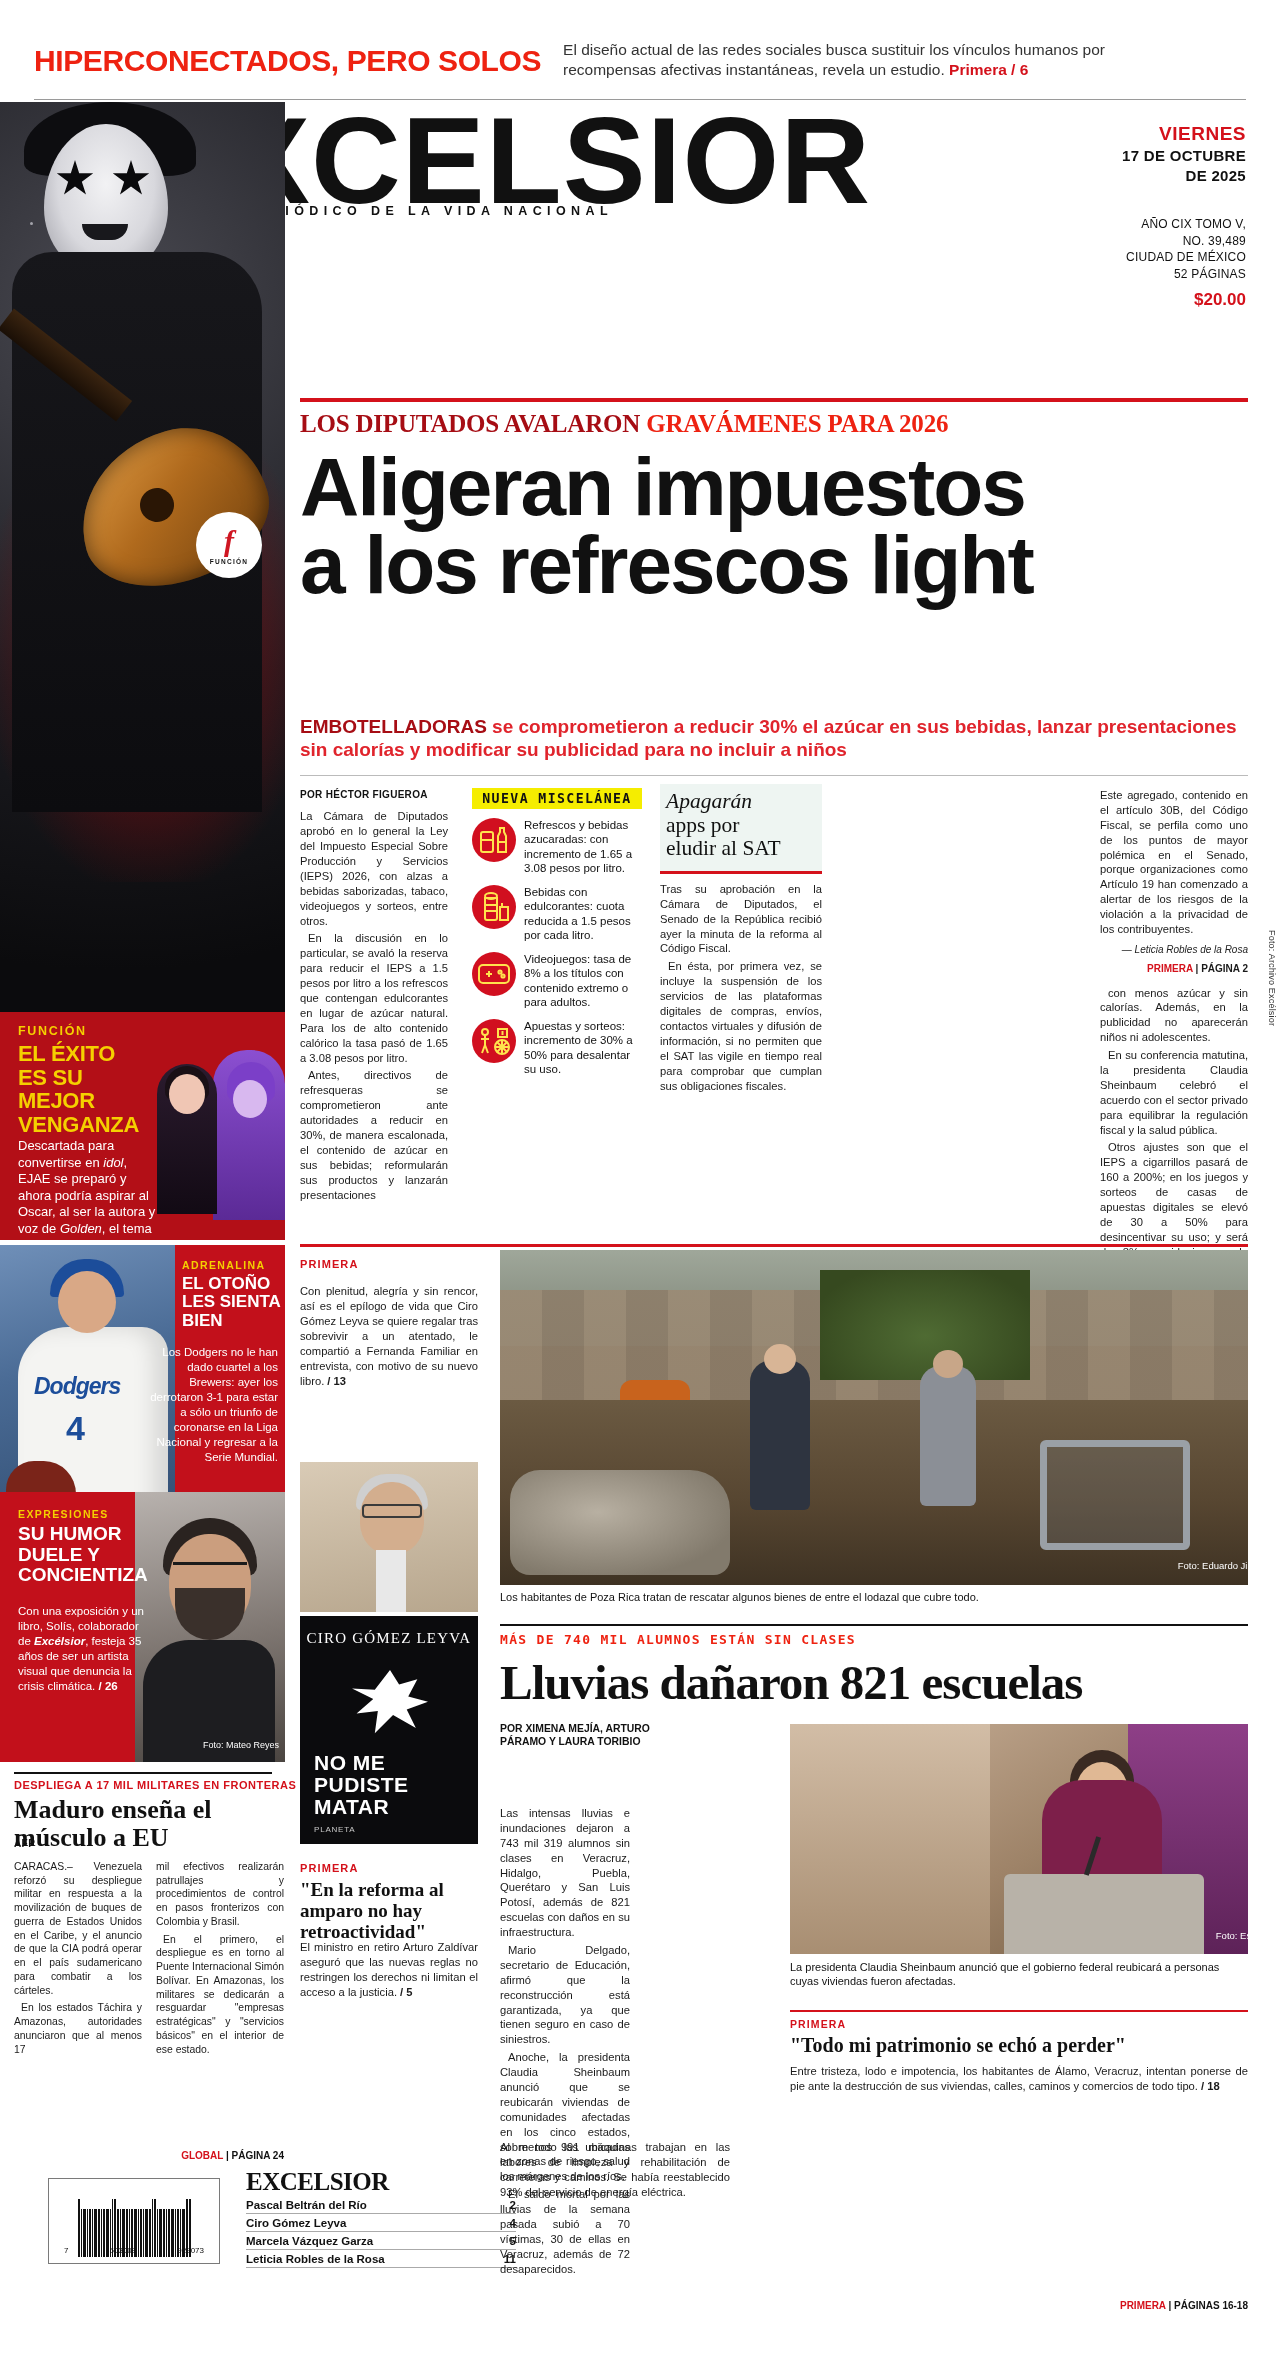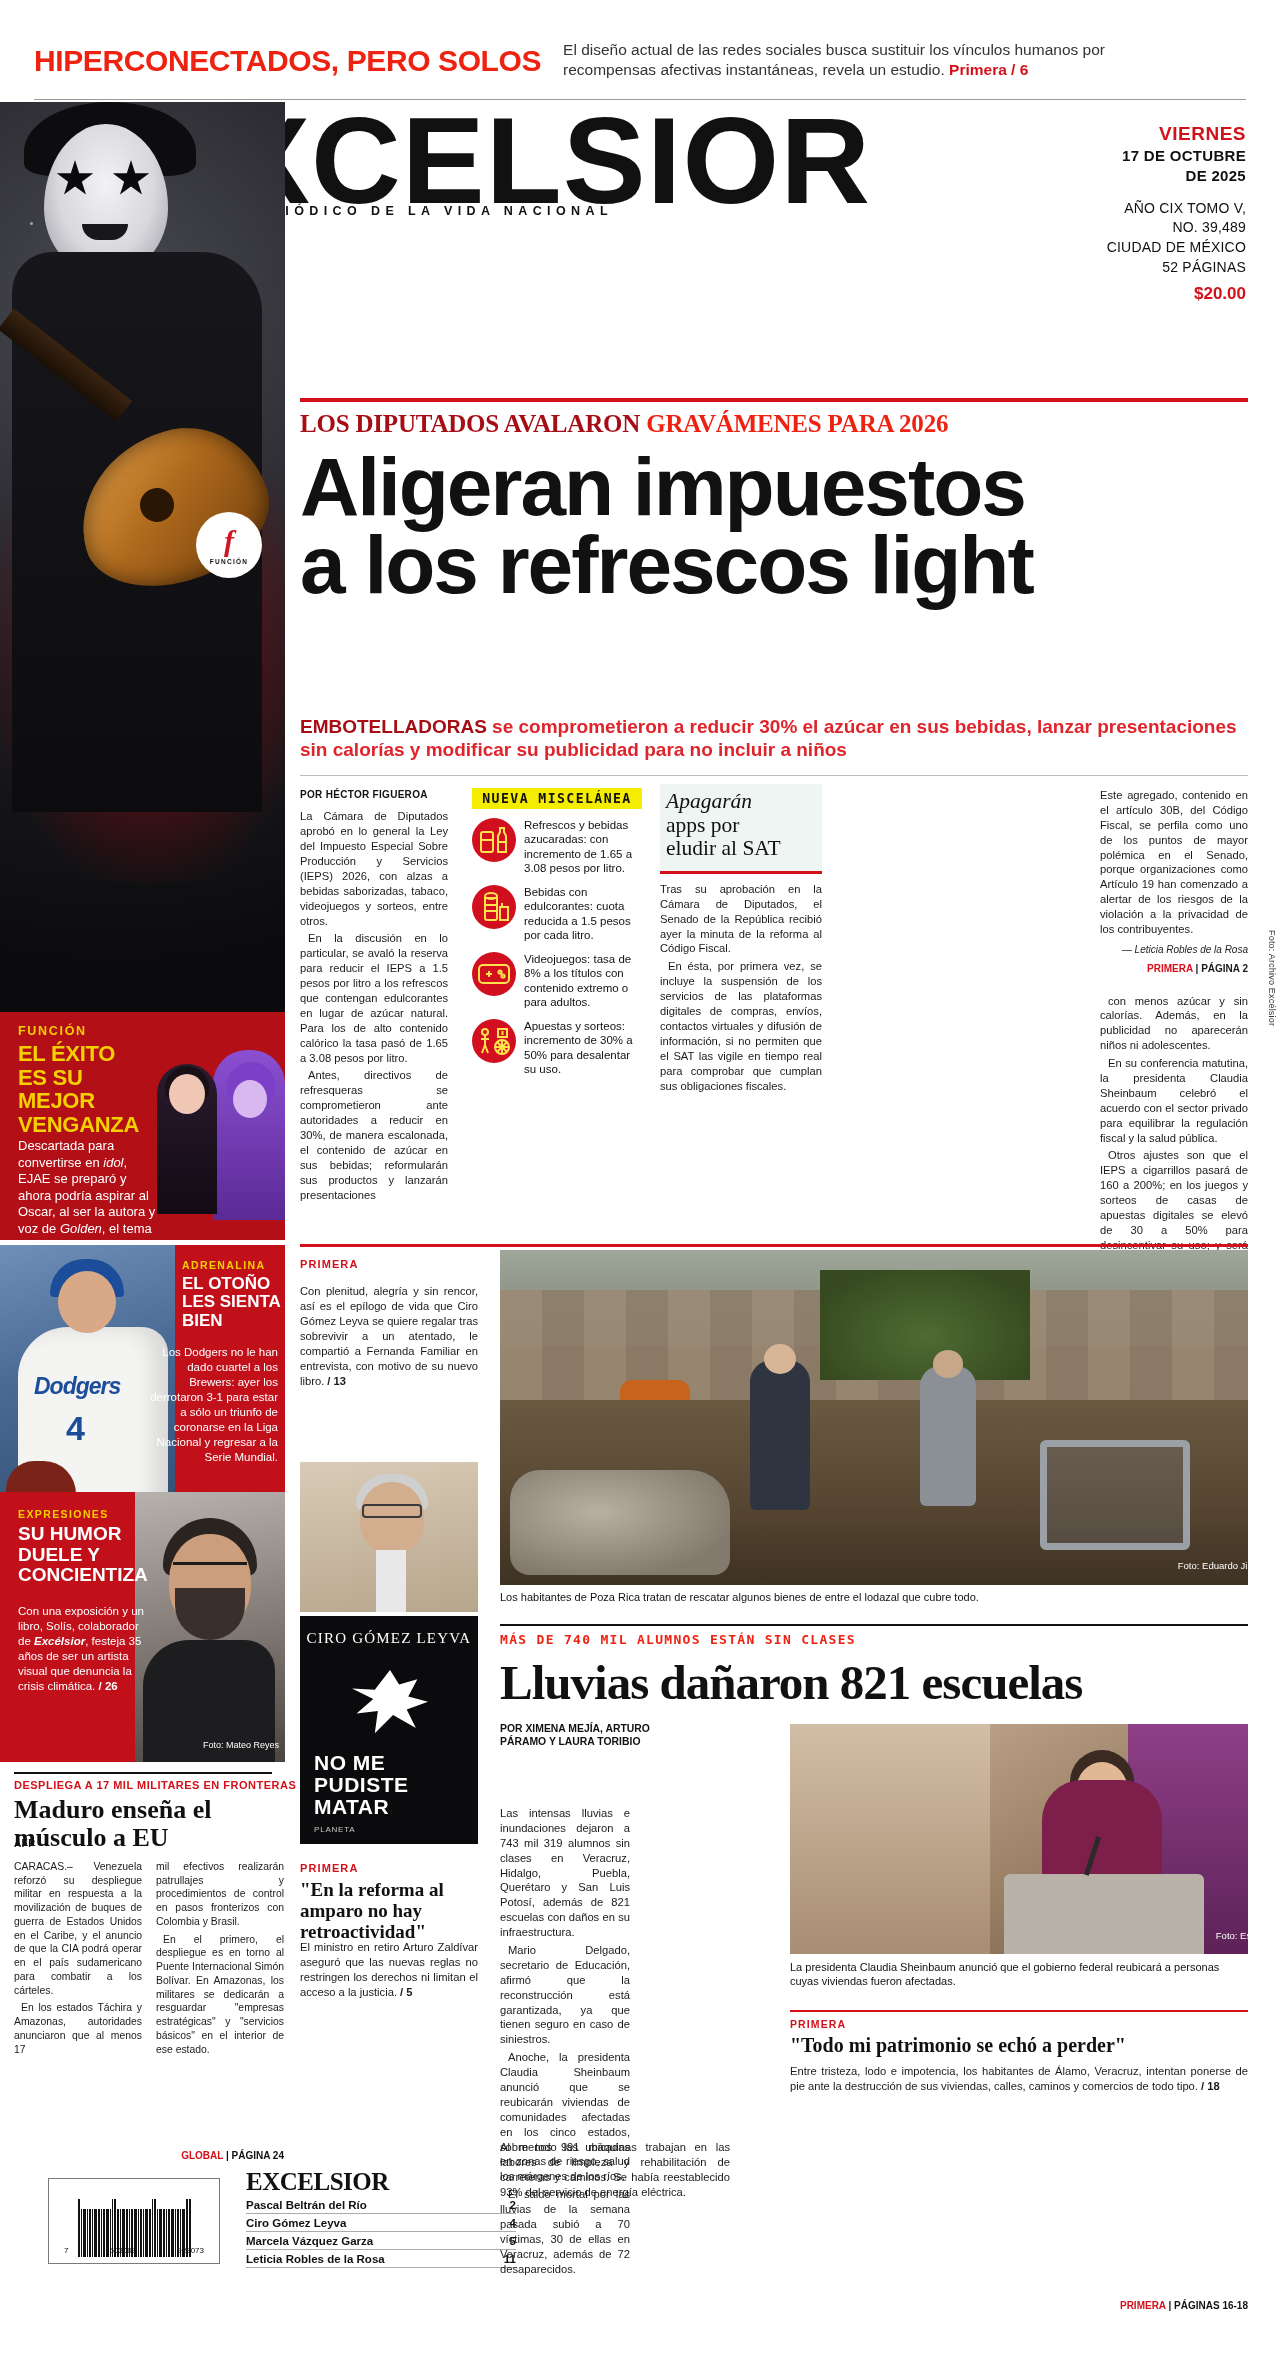--- a/index.html
+++ b/index.html
@@ -42,21 +42,21 @@
   .logo-sub {
     position: absolute; left: 208px; top: 102px;
     font-size: 12.5px; letter-spacing: 5.4px; font-weight: bold; color: #111;
   }
   .date-block {
     position: absolute; right: 34px; top: 20px; width: 150px;
     text-align: right; line-height: 1.22;
   }
   .date-day { color: #d4111b; font-weight: bold; font-size: 19px; letter-spacing: 0.5px; }
   .date-full { font-weight: bold; font-size: 15px; color: #111; margin-top: 2px; letter-spacing: 0.3px;}
-  .date-meta { font-size: 14px; color: #111; margin-top: 13px; line-height: 1.4; letter-spacing: 0.2px;}
+  .date-meta { font-size: 12px; color: #111; margin-top: 30px; line-height: 1.4; letter-spacing: 0.2px;}
   .date-price { color: #d4111b; font-weight: bold; font-size: 17px; margin-top: 7px; }
 
   
   .kiss-photo {
     position: absolute; left: 0; top: 102px; width: 285px; height: 1137px;
     background:
       radial-gradient(circle at 40% 18%, #4a4a52 0%, #1b1b20 42%, #0b0b0d 70%),
       linear-gradient(160deg, #2b2b31 0%, #111114 100%);
     overflow: hidden;
   }
@@ -612,21 +612,21 @@
         <p>En ésta, por primera vez, se incluye la suspensión de los servicios de las plataformas digitales de compras, envíos, contactos virtuales y difusión de información, si no permiten que el SAT las vigile en tiempo real para comprobar que cumplan sus obligaciones fiscales.</p>
       </div>
     </div>
 
     <div class="bg-col col4">
       <p class="first">Este agregado, contenido en el artículo 30B, del Código Fiscal, se perfila como uno de los puntos de mayor polémica en el Senado, porque organizaciones como Artículo 19 han comenzado a alertar de los riesgos de la violación a la privacidad de los contribuyentes.</p>
       <div class="col-credit">— Leticia Robles de la Rosa</div>
       <div class="col-ref">
         <span class="sec">PRIMERA</span><span> | PÁGINA 2</span>
       </div>
-      <p style="margin-top:18px">con menos azúcar y sin calorías. Además, en la publicidad no aparecerán niños ni adolescentes.</p>
+      <p style="margin-top:10px">con menos azúcar y sin calorías. Además, en la publicidad no aparecerán niños ni adolescentes.</p>
       <p>En su conferencia matutina, la presidenta Claudia Sheinbaum celebró el acuerdo con el sector privado para equilibrar la regulación fiscal y la salud pública.</p>
       <p>Otros ajustes son que el IEPS a cigarrillos pasará de 160 a 200%; en los juegos y sorteos de casas de apuestas digitales se elevó de 30 a 50% para desincentivar su uso; y será de 8% a videojuegos de contenido violento. Al cierre de esta edición se discutían reservas.</p>
       <div class="col-ref">
         <span class="sec">PRIMERA</span><span> | PÁGINA 4</span>
       </div>
     </div>
   </div>
 
   <div class="sec2-rule"></div>
 

